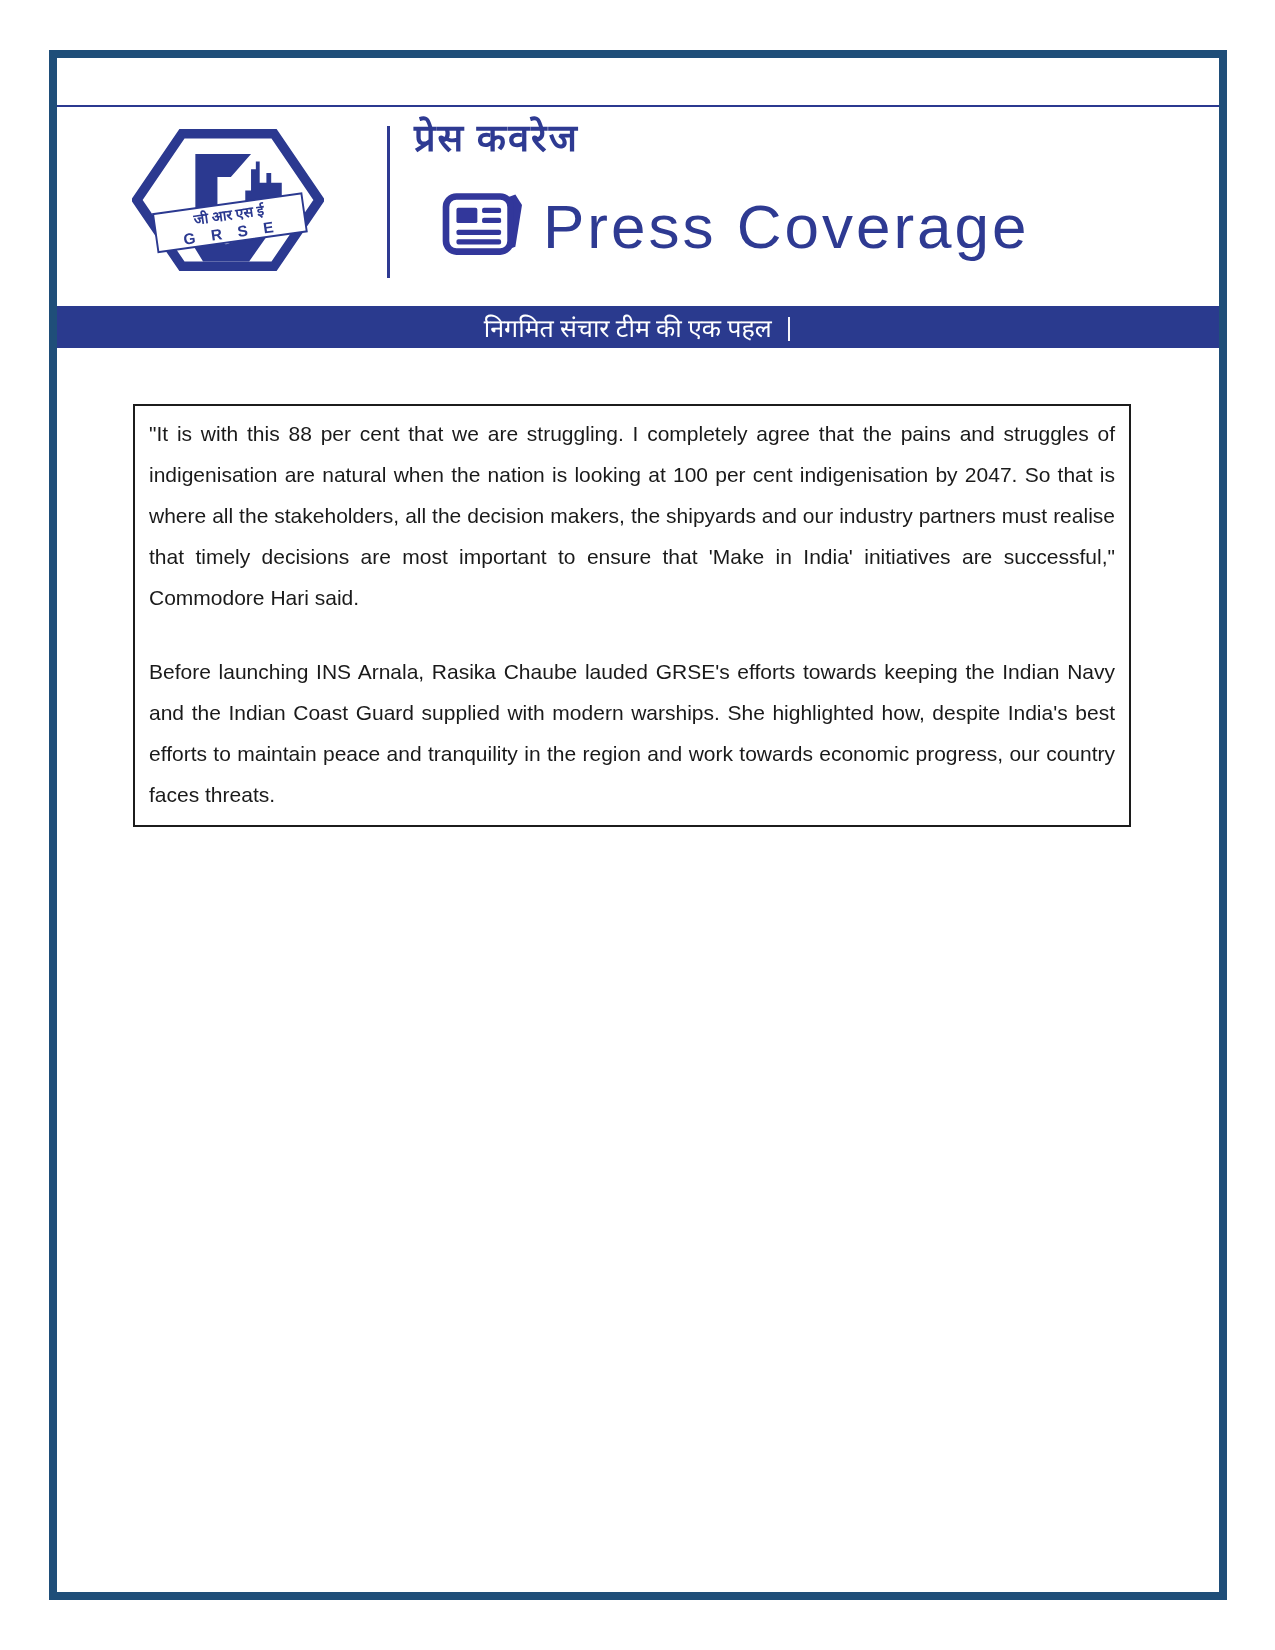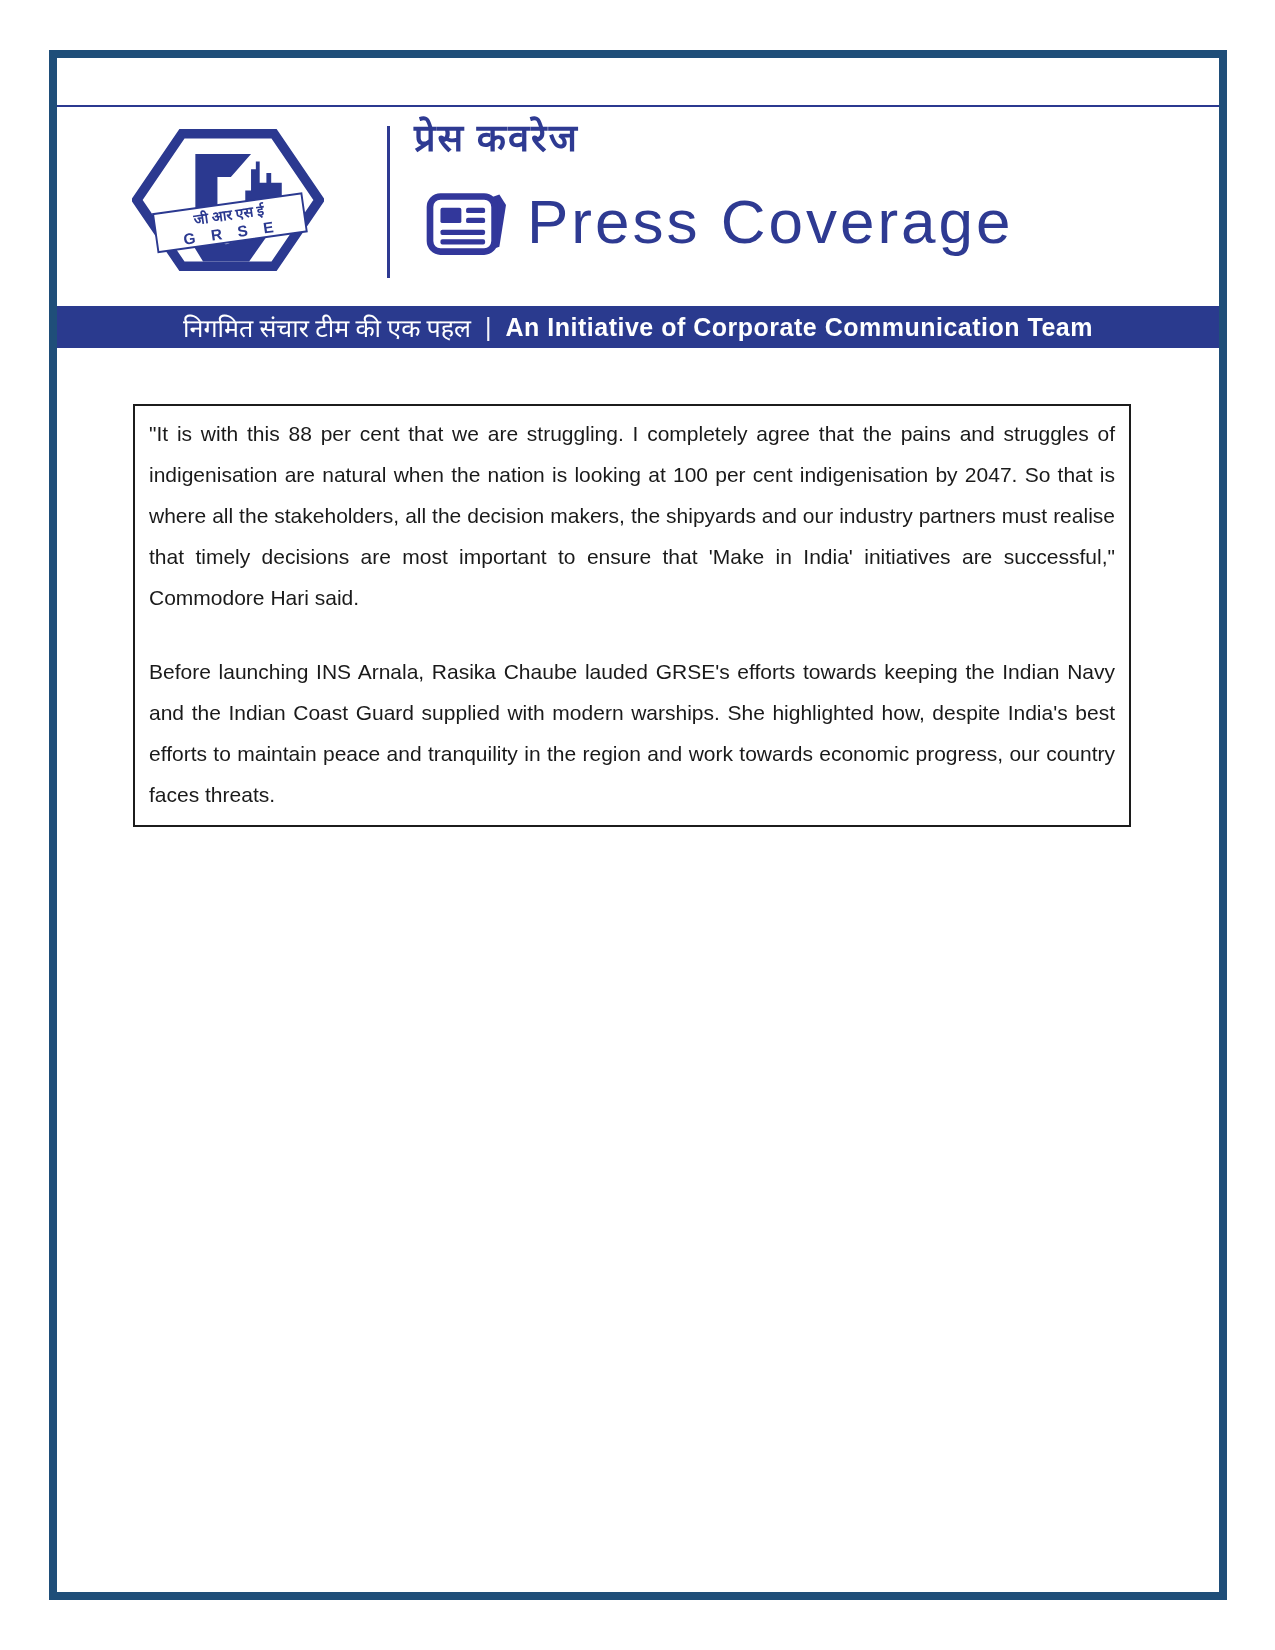--- a/index.html
+++ b/index.html
@@ -40,23 +40,23 @@
     left: 357px; top: 52px;
     font-size: 38px;
     font-weight: 700;
     color: #2E3A92;
     letter-spacing: 2px;
     white-space: nowrap;
     font-family: "Liberation Serif", "DejaVu Serif", serif;
   }
   .title-row {
     position: absolute;
-    left: 368px; top: 128px;
+    left: 384px; top: 128px;
     display: flex;
-    align-items: flex-start;
+    align-items: flex-end;
     gap: 16px;
   }
   .news-icon-svg { width: 86px; height: 76px; }
   .title-english {
     font-size: 62px;
     font-weight: 400;
     color: #2E3A92;
     letter-spacing: 3px;
     white-space: nowrap;
   }
@@ -132,21 +132,20 @@
         <rect x="43" y="33.5" width="20" height="5.5" rx="2" fill="#32379B"></rect>
         <rect x="16" y="46" width="47" height="5.5" rx="2" fill="#32379B"></rect>
         <rect x="16" y="56" width="47" height="5.5" rx="2" fill="#32379B"></rect>
       </svg>
       <span class="title-english">Press Coverage</span>
     </div>
 
     <div class="banner">
       <span class="hindi">निगमित संचार टीम की एक पहल</span>
       <span class="sep">|</span>
-      <span class="english">An Initiative of Corporate Communication Team</span>
     </div>
 
     <div class="textbox">
       <p>"It is with this 88 per cent that we are struggling. I completely agree that the pains and struggles of indigenisation are natural when the nation is looking at 100 per cent indigenisation by 2047. So that is where all the stakeholders, all the decision makers, the shipyards and our industry partners must realise that timely decisions are most important to ensure that 'Make in India' initiatives are successful," Commodore Hari said.</p>
       <p>Before launching INS Arnala, Rasika Chaube lauded GRSE's efforts towards keeping the Indian Navy and the Indian Coast Guard supplied with modern warships. She highlighted how, despite India's best efforts to maintain peace and tranquility in the region and work towards economic progress, our country faces threats.</p>
     </div>
 
   </div>
 </div>
 

